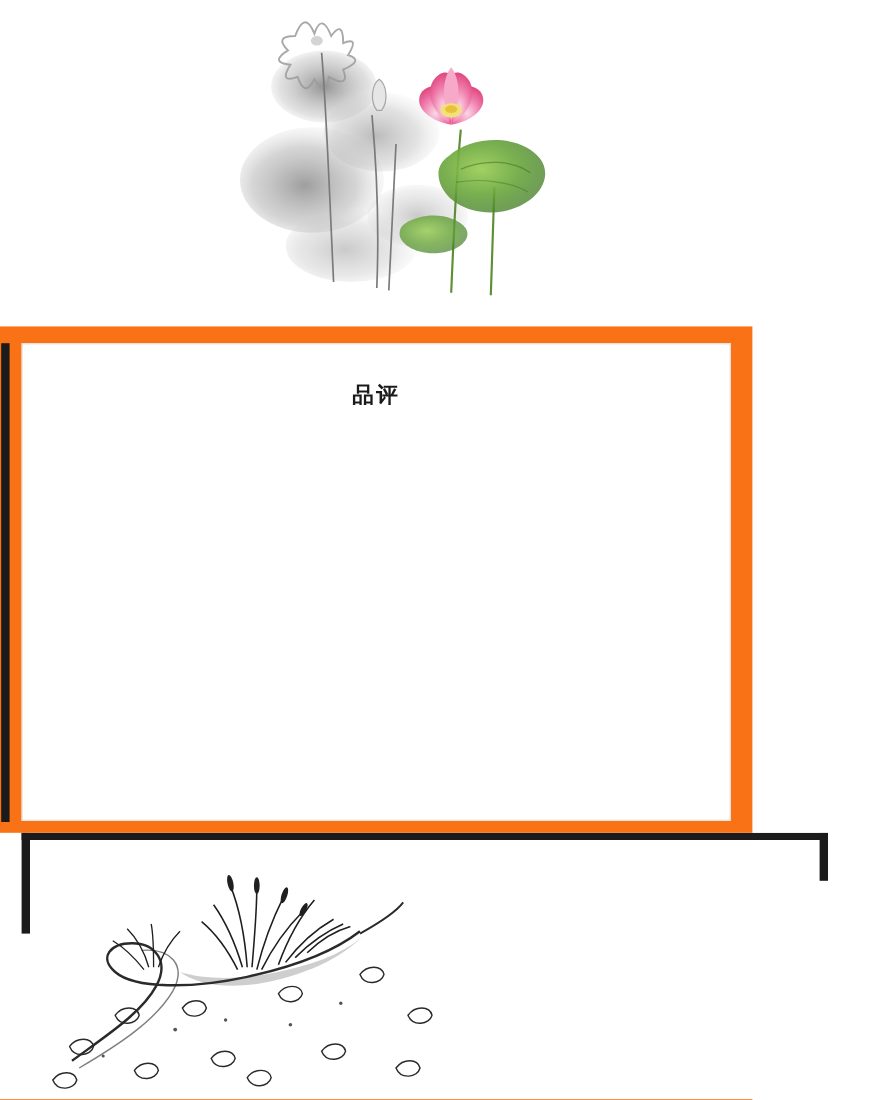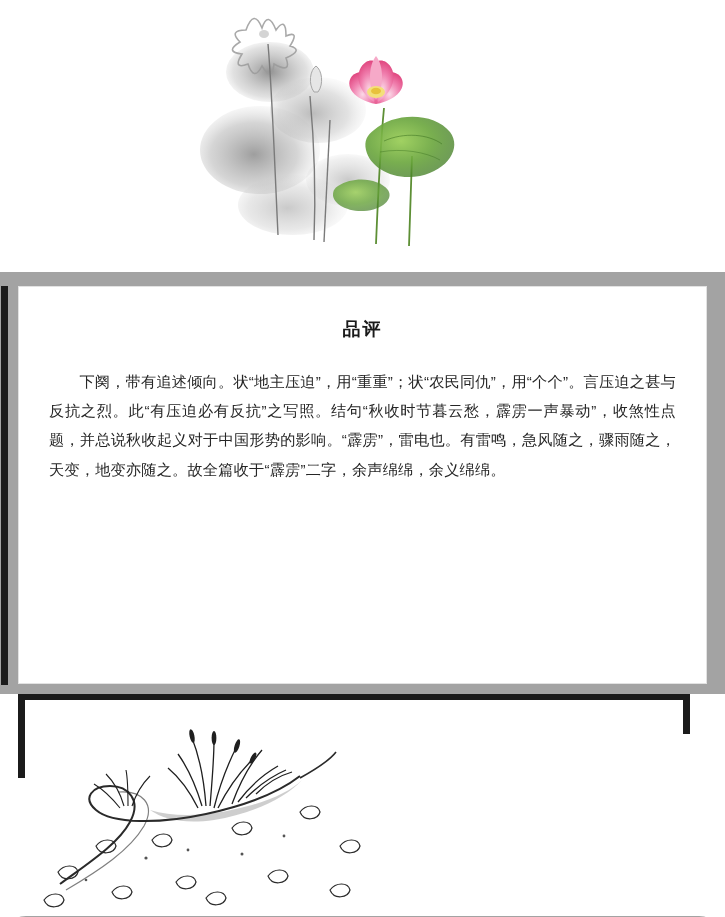--- a/index.html
+++ b/index.html
@@ -9,25 +9,24 @@
   }
   body {
     width: 725px;
     height: 917px;
     font-family: "Liberation Sans", sans-serif;
     color: #2a2a2a;
     overflow: hidden;
     position: relative;
   }
   .page {
-    width: 725px;
+    width: 627px;
     height: 917px;
     position: relative;
-    background: #a3a3a3;
-    border-radius: 26px;
+    background: #f97316;
   }
 
   
   .hero {
     width: 725px;
     height: 272px;
     position: relative;
     overflow: hidden;
     background: #ffffff;
   }
@@ -179,21 +178,20 @@
         <ellipse cx="0" cy="9" rx="5" ry="3.2" fill="#e8c23c"></ellipse>
       </g>
 
       <path d="M116 92 C 110 84, 112 70, 118 66 C 124 70, 126 84, 120 92 Z" fill="#e6e6e6" stroke="#a6a6a6" stroke-width="1"></path>
     </svg>
   </div>
 
   <div class="card">
     <div class="card-edge"></div>
     <div class="card-title">品评</div>
-    <p class="para">下阕，带有追述倾向。状“地主压迫”，用“重重”；状“农民同仇”，用“个个”。言压迫之甚与反抗之烈。此“有压迫必有反抗”之写照。结句“秋收时节暮云愁，霹雳一声暴动”，收煞性点题，并总说秋收起义对于中国形势的影响。“霹雳”，雷电也。有雷鸣，急风随之，骤雨随之，天变，地变亦随之。故全篇收于“霹雳”二字，余声绵绵，余义绵绵。</p>
   </div>
 
   <div class="footer-art">
     <div class="footer-rule-top"></div>
     <div class="footer-rule-left"></div>
     <div class="footer-rule-right"></div>
 
     <svg width="725" height="222" viewBox="0 0 725 222">
 
       <path d="M60 190 C 90 168, 118 150, 130 128 C 142 106, 128 92, 110 92 C 92 92, 82 104, 96 116 C 112 130, 160 130, 206 120 C 252 110, 282 96, 300 82" fill="none" stroke="#2a2a2a" stroke-width="2"></path>

